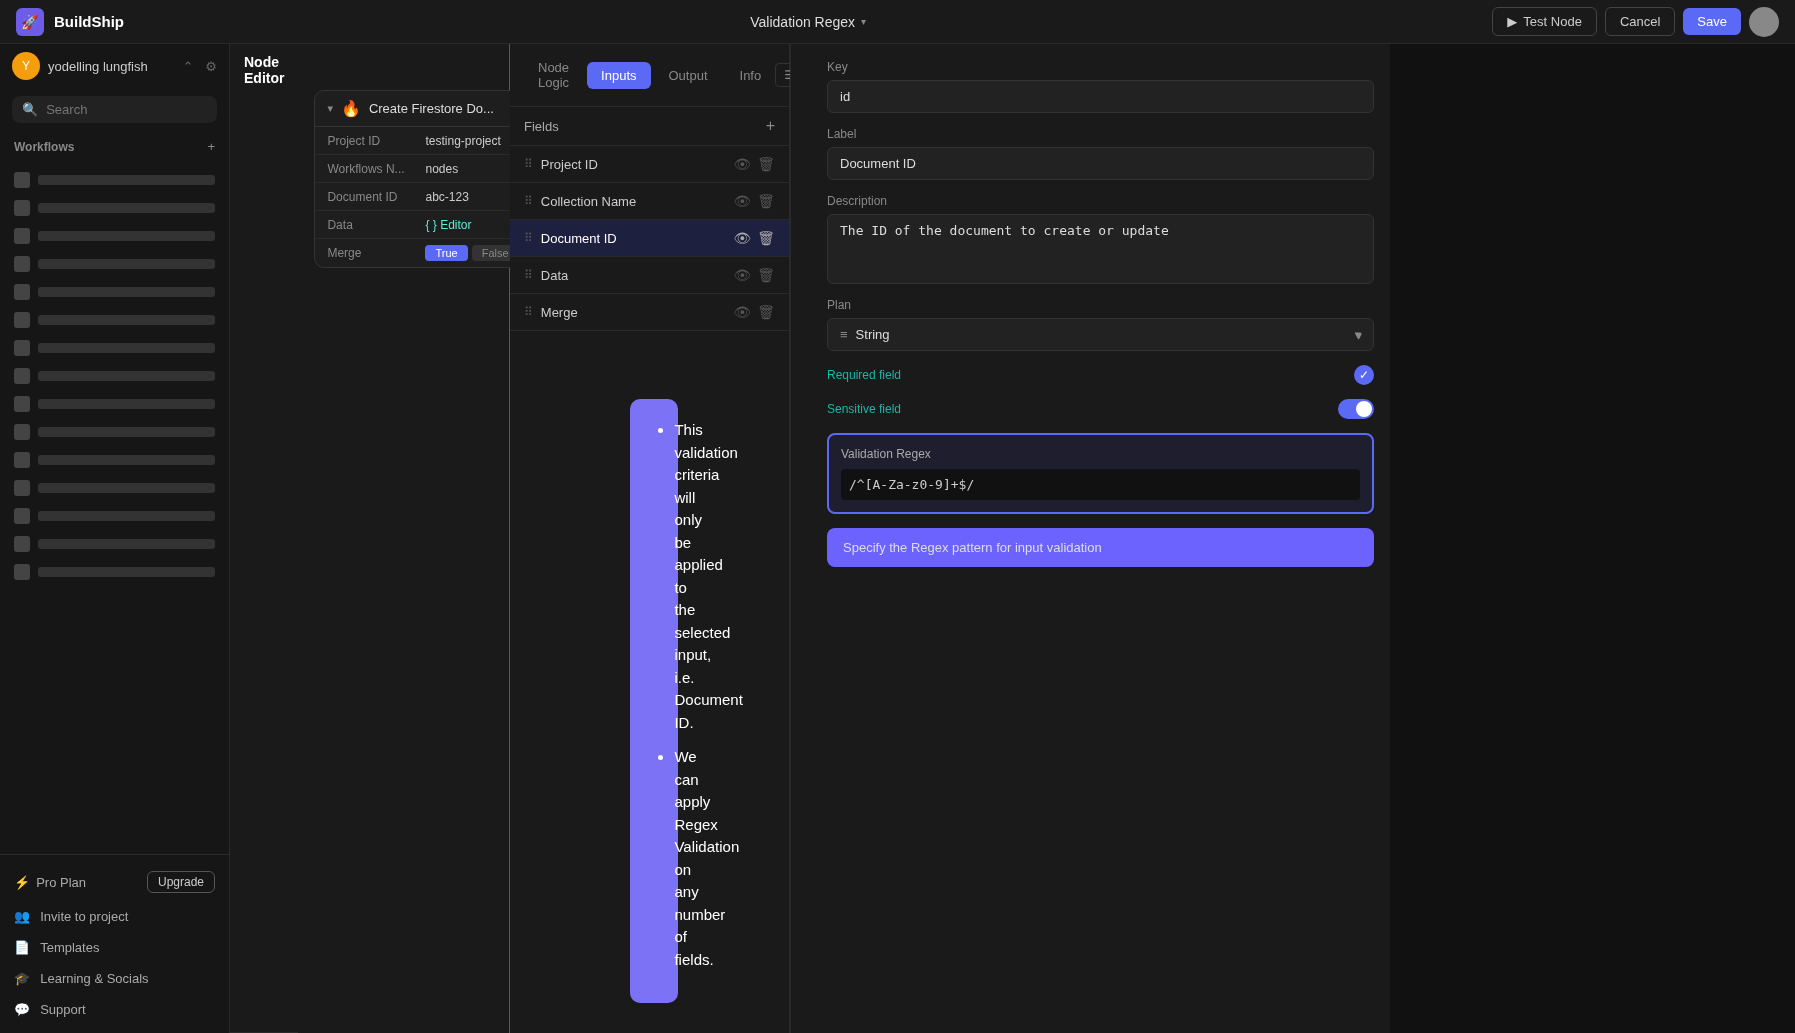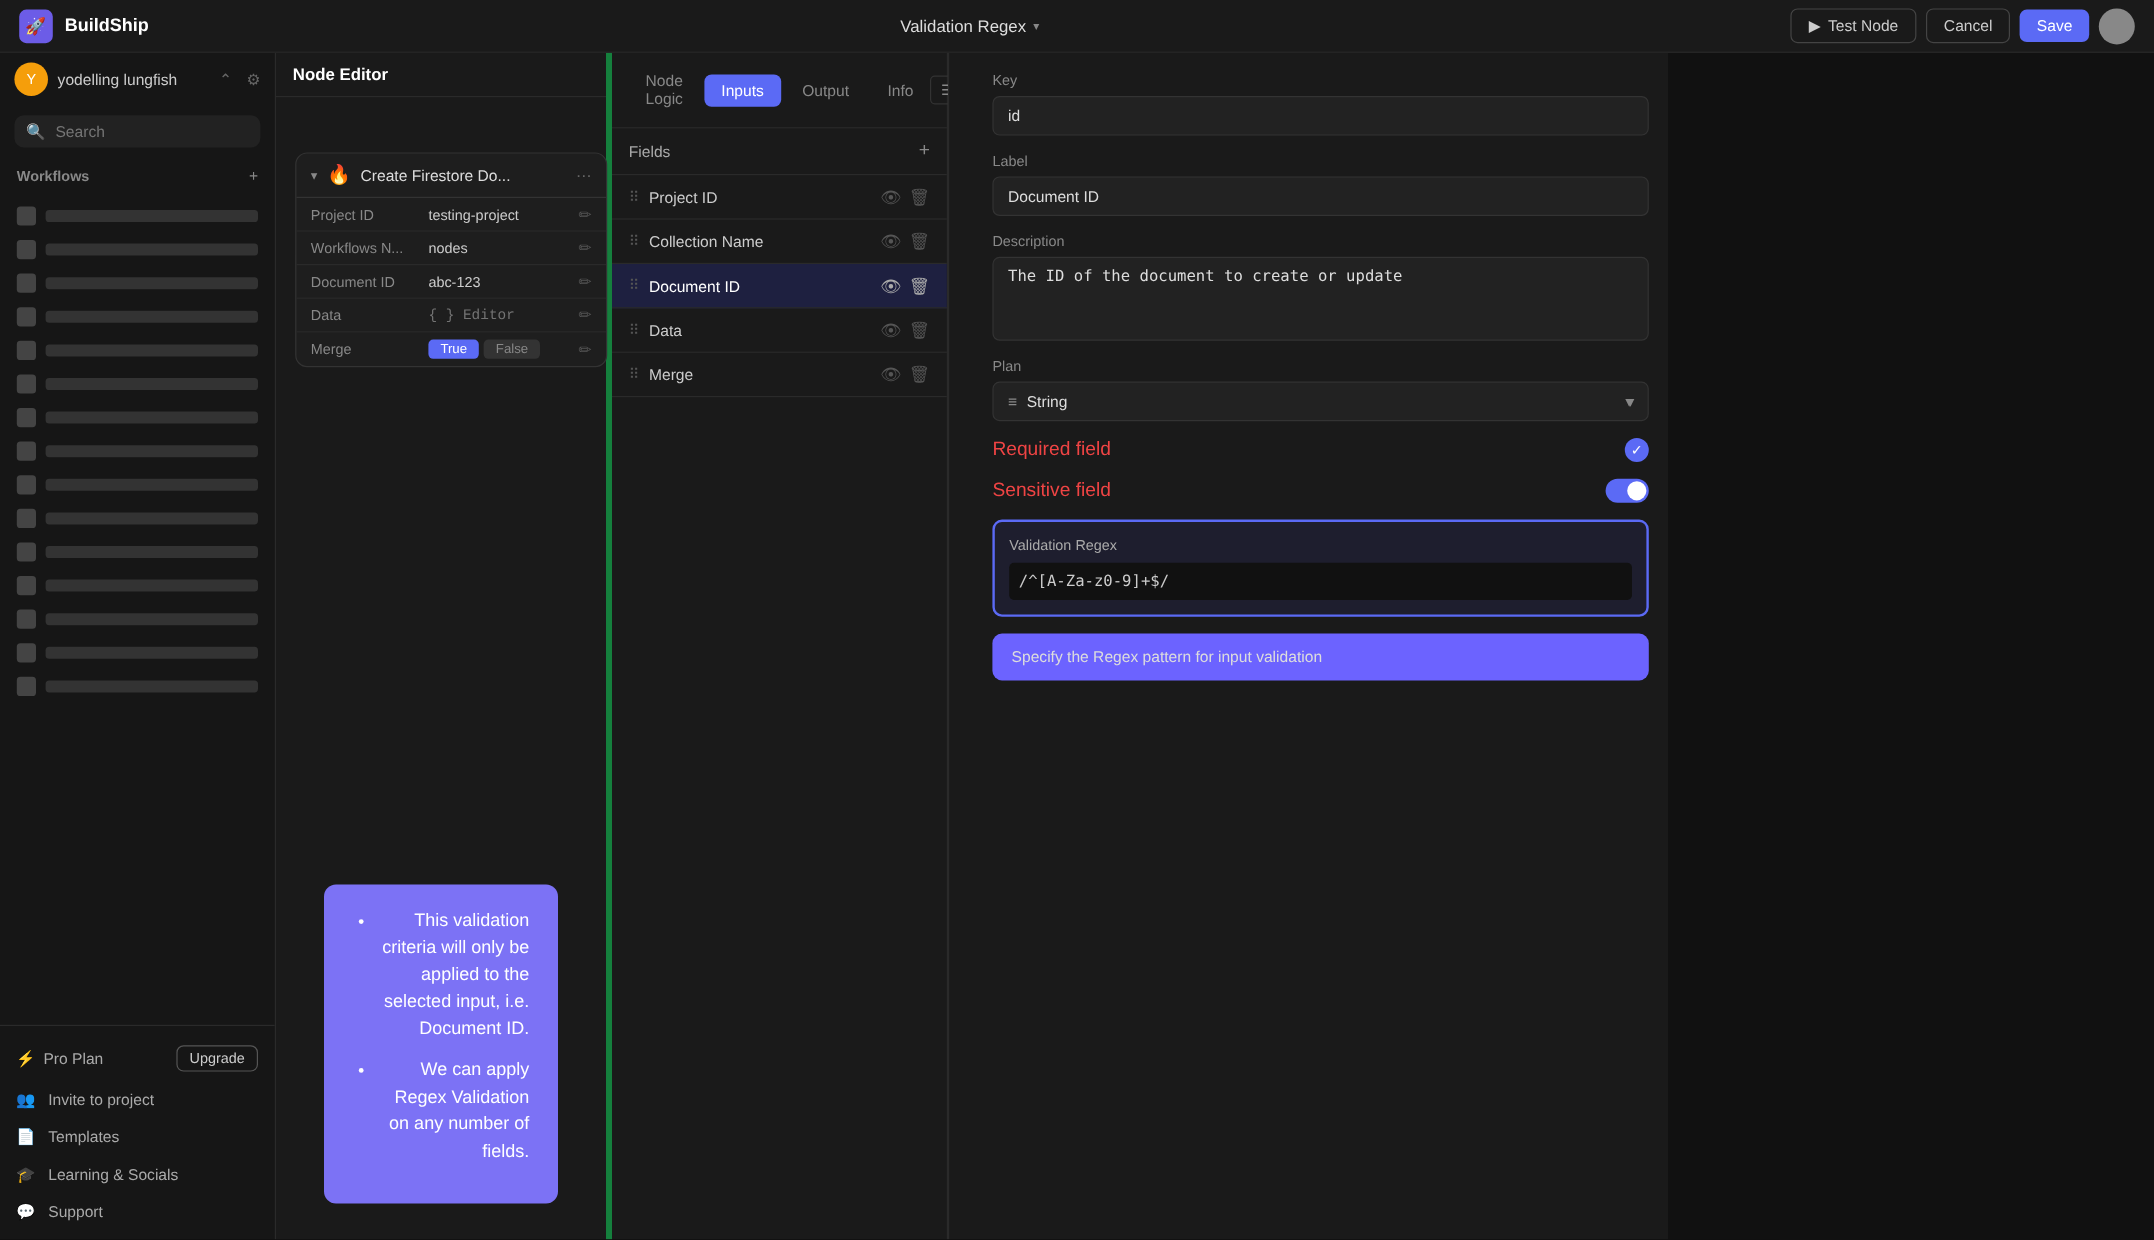--- a/index.html
+++ b/index.html
@@ -36,21 +36,21 @@
     .workflow-item { display: flex; align-items: center; gap: 8px; padding: 6px 14px; cursor: pointer; }
     .wf-icon { width: 16px; height: 16px; background: #444; border-radius: 3px; flex-shrink: 0; }
     .wf-label { color: #888; font-size: 12px; background: #333; border-radius: 3px; height: 10px; flex: 1; }
     .sidebar-bottom { border-top: 1px solid #2a2a2a; padding: 8px 0; }
     .sidebar-bottom-item { display: flex; align-items: center; gap: 10px; padding: 8px 14px; cursor: pointer; color: #aaa; font-size: 13px; }
     .pro-plan { display: flex; align-items: center; justify-content: space-between; padding: 8px 14px; }
     .pro-label { display: flex; align-items: center; gap: 6px; color: #aaa; font-size: 13px; }
     .btn-upgrade { background: transparent; border: 1px solid #555; color: #ccc; border-radius: 6px; padding: 3px 10px; font-size: 12px; cursor: pointer; }
 
     
-    .node-editor { width: 280px; background: #1a1a1a; border-right: 5px solid #15803d; display: flex; flex-direction: column; flex-shrink: 0; }
+    .node-editor { width: 280px; background: #1a1a1a; border-right: 1px solid #15803d; display: flex; flex-shrink: 0; }
     .node-editor-header { padding: 10px 14px; border-bottom: 1px solid #2a2a2a; font-size: 14px; font-weight: 600; color: #fff; }
 
     
     .node-card { background: #1e1e1e; border: 1px solid #333; border-radius: 10px; width: 260px; margin: 30px auto 0; }
     .node-card-header { display: flex; align-items: center; justify-content: space-between; padding: 8px 12px; border-bottom: 1px solid #333; }
     .node-card-title { display: flex; align-items: center; gap: 8px; }
     .fire-icon { font-size: 16px; }
     .node-name { font-size: 13px; color: #ddd; }
     .node-menu { color: #666; cursor: pointer; }
     .node-row { display: flex; align-items: center; padding: 6px 12px; border-bottom: 1px solid #2a2a2a; gap: 8px; }
@@ -69,21 +69,21 @@
     .tab-active { background: #5b6af5; color: #fff; }
     .info-panel-content { flex: 1; overflow-y: auto; padding: 16px; display: flex; flex-direction: column; gap: 14px; margin-left: 20px; }
     .field-block { display: flex; flex-direction: column; gap: 6px; }
     .field-label { font-size: 12px; color: #888; font-weight: 500; }
     .field-input { background: #222; border: 1px solid #333; border-radius: 6px; padding: 8px 12px; color: #ddd; font-size: 13px; width: 100%; }
     .field-textarea { background: #222; border: 1px solid #333; border-radius: 6px; padding: 8px 12px; color: #ddd; font-size: 13px; width: 100%; min-height: 70px; resize: none; }
     .field-select { background: #222; border: 1px solid #333; border-radius: 6px; padding: 8px 12px; color: #ddd; font-size: 13px; width: 100%; appearance: none; cursor: pointer; display: flex; align-items: center; justify-content: space-between; }
     .select-wrapper { position: relative; }
     .select-wrapper::after { content: '▾'; position: absolute; right: 12px; top: 50%; transform: translateY(-50%); color: #888; pointer-events: none; }
     .toggle-row { display: flex; align-items: center; justify-content: space-between; }
-    .toggle-label { color: #ef4444; font-size: 16px; }
+    .toggle-label { color: #14b8a6; font-size: 12px; }
     .toggle-switch { width: 36px; height: 20px; background: #444; border-radius: 10px; position: relative; cursor: pointer; }
     .toggle-switch.on { background: #5b6af5; }
     .toggle-switch::after { content: ''; width: 16px; height: 16px; background: #fff; border-radius: 50%; position: absolute; top: 2px; left: 2px; transition: left 0.2s; }
     .toggle-switch.on::after { left: 18px; }
     .check-row { display: flex; align-items: center; justify-content: space-between; }
     .check-icon { width: 20px; height: 20px; background: #333; border-radius: 50%; display: flex; align-items: center; justify-content: center; color: #5b6af5; font-size: 12px; }
     .check-icon.checked { background: #5b6af5; color: #fff; }
     .regex-block { border: 2px solid #5b6af5; border-radius: 8px; padding: 12px; background: #1e1e2e; }
     .regex-title { color: #aaa; font-size: 12px; margin-bottom: 8px; }
     .regex-value { color: #ccc; font-size: 13px; background: #111; padding: 8px; border-radius: 4px; font-family: monospace; }
@@ -262,21 +262,21 @@
           <span class="node-value">nodes</span>
           <span class="node-edit">✏</span>
         </div>
         <div class="node-row">
           <span class="node-key">Document ID</span>
           <span class="node-value">abc-123</span>
           <span class="node-edit">✏</span>
         </div>
         <div class="node-row">
           <span class="node-key">Data</span>
-          <span class="node-value" style="color:#737373;font-family:Liberation Mono, monospace;">{ }  Editor</span>
+          <span class="node-value" style="color:#5eead4;">{ }  Editor</span>
           <span class="node-edit">✏</span>
         </div>
         <div class="node-row">
           <span class="node-key">Merge</span>
           <div class="toggle-group">
             <button class="toggle-btn toggle-active">True</button>
             <button class="toggle-btn toggle-inactive">False</button>
           </div>
           <span class="node-edit">✏</span>
         </div>

